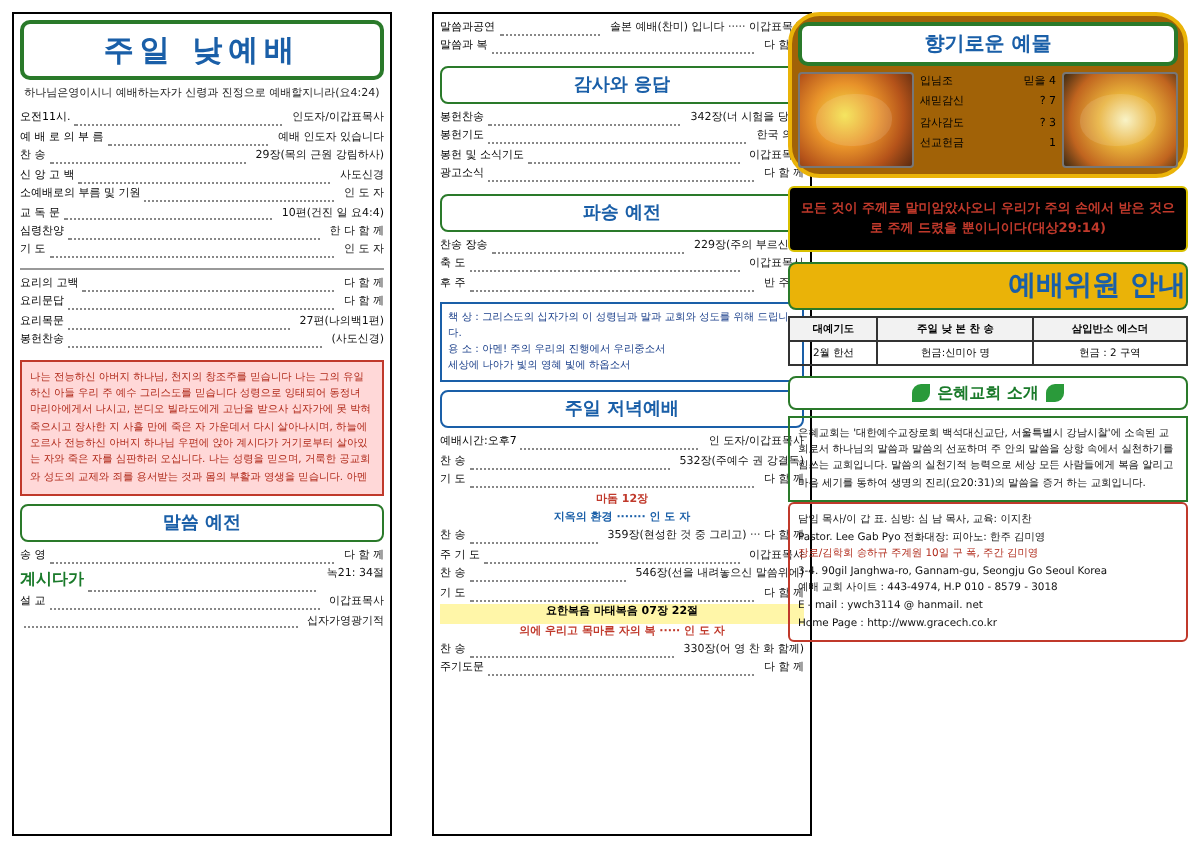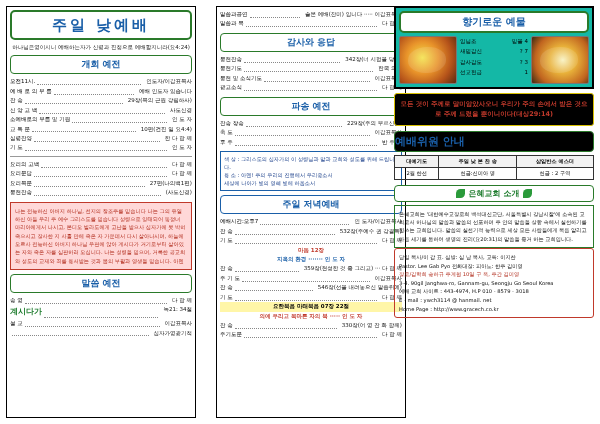--- a/index.html
+++ b/index.html
@@ -48,43 +48,43 @@
   .blue{color:#1a5fa8;}
   .green{color:#1a7a2a;}
   .bold{font-weight:bold;}
   .big{font-size:8px;}
 
   .hi-red{background:#ffd8d8;}
   .hi-yellow{background:#fff6a8;}
 
   
   .photobox{
-    border:2px solid #000000;border-radius:0;background:#14b8a6;
+    border:2px solid #eab308;border-radius:16px;background:#a16207;
     padding:3px;margin-bottom:4px;
   }
   .photohead{
     border:2px solid #2a7a2a;border-radius:5px;text-align:center;
     font-size:10px;font-weight:bold;color:#1a5fa8;padding:2px 0;margin-bottom:3px;background:#fff;
   }
   .photorow{display:flex;gap:3px;align-items:flex-start;}
   .photo{width:56px;height:46px;border:1px solid #777;border-radius:2px;overflow:hidden;position:relative;}
   .photo.p1{background:radial-gradient(circle at 40% 45%, #f4e24a 0%, #e8932a 38%, #b5531a 70%, #5b2a10 100%);}
   .photo.p2{background:radial-gradient(circle at 55% 50%, #f8f2c0 0%, #e8b13a 35%, #c0641f 72%, #3d2a12 100%);}
   .photo .fin{position:absolute;left:8px;top:10px;width:38px;height:26px;border-radius:50% 45% 50% 45%;background:rgba(255,255,255,0.12);}
   .photometa{font-size:5.5px;line-height:1.9;flex:1;}
   .photometa .r2{display:flex;justify-content:space-between;}
 
   .yellowbox{
     background:#000000;border:1px solid #d8c000;border-radius:3px;
     text-align:center;font-size:6.5px;font-weight:bold;color:#c0392b;
     padding:5px 3px;margin-bottom:5px;line-height:1.6;
   }
   .boxhead{
-    border:1.5px solid #2a7a2a;border-radius:4px;text-align:left;
-    font-weight:bold;font-size:11px;color:#1a5fa8;padding:2px 0;margin:4px 0 3px;background:#000000;
+    border:1.5px solid #2a7a2a;border-radius:4px;text-align:right;
+    font-weight:bold;font-size:14px;color:#1a5fa8;padding:2px 0;margin:4px 0 3px;background:#eab308;
   }
   table.tbl{width:100%;border-collapse:collapse;font-size:5.2px;}
   table.tbl td,table.tbl th{border:1px solid #333;padding:2px 1px;text-align:center;}
   table.tbl th{background:#f2f2f2;font-weight:bold;}
 
   .introbox{border:1px solid #2a7a2a;padding:4px;font-size:5.2px;line-height:1.6;color:#111;}
   .greenhead{
     display:flex;align-items:center;justify-content:center;gap:4px;
     border:1.5px solid #2a7a2a;border-radius:4px;padding:2px 0;margin:5px 0 3px;
     font-weight:bold;font-size:8px;color:#1a7a2a;background:#fff;
@@ -101,21 +101,20 @@
 <body>
 
 <div class="page">
 
   <div class="col col1">
     <div class="titlebox">
       <div class="t">주일 낮예배</div>
     </div>
     <div class="subtitle">하나님은영이시니 예배하는자가 신령과 진정으로 예배할지니라(요4:24)</div>
 
-    <div class="sechead">개회 예전</div>
 
     <div>
       <div class="row">
           <span class="l">오전11시.</span>
           <span class="dots"></span>
           <span class="r">인도자/이갑표목사</span>
         </div>
       <div class="row">
           <span class="l">예 배 로 의 부 름</span>
           <span class="dots"></span>

